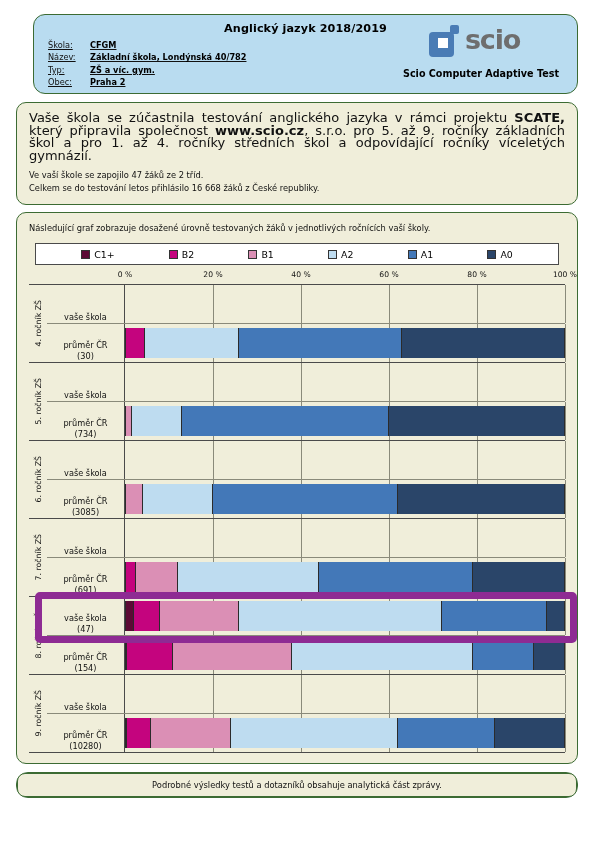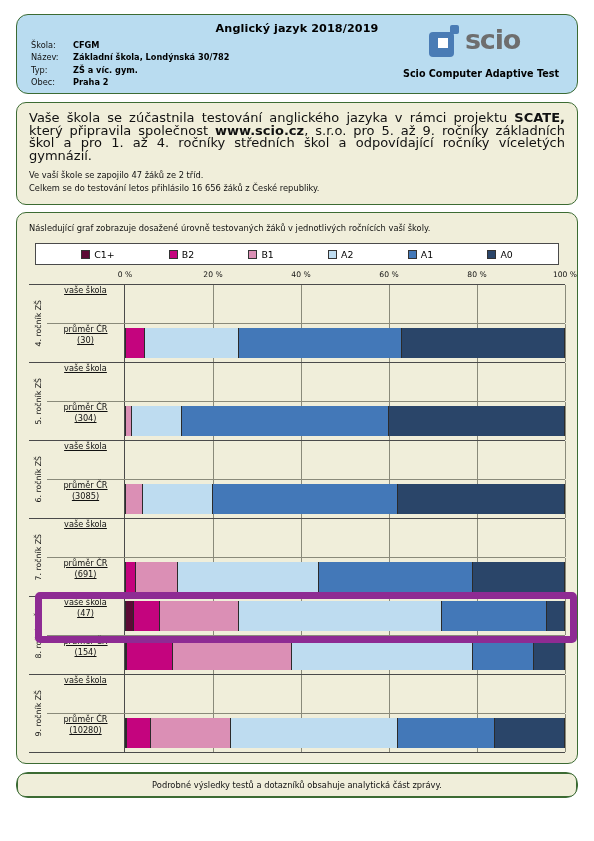--- a/index.html
+++ b/index.html
@@ -13,37 +13,37 @@
     position:relative;
     width:594px;height:841px;
     box-sizing:border-box;
     padding:8px 8px;
     background:#ffffff;
   }
 
   
   .header{
     position:relative;
-    margin:6px 8px 0 8px;
+    margin:6px 8px 0 25px;
     height:80px;
     background:#b9dcf0;
     border:1.2px solid #3c6b33;
     border-radius:12px;
     box-sizing:border-box;
     padding-left:40px;
   }
   .header-title{
     position:absolute;top:7px;left:0;right:0;
     text-align:center;
     font-size:11.2px;font-weight:bold;color:#000;
     letter-spacing:.1px;
   }
   .meta{
     position:absolute;left:14px;top:24px;
-    font-size:8.2px;color:#111;
+    font-size:8.2px;color:#111;text-decoration:underline;
   }
   .meta-row{display:flex;line-height:12.4px;}
   .meta-key{width:42px;color:#111;}
   .meta-val{font-weight:bold;color:#000;}
   .logo-wrap{
     position:absolute;right:16px;top:8px;
     width:150px;height:62px;
   }
   .logo-mark{
     position:absolute;left:18px;top:2px;
@@ -153,25 +153,24 @@
   .rows{flex:1;display:flex;flex-direction:column;}
   .row{
     position:relative;
     display:flex;
     height:38px;
   }
   .row.top{border-bottom:1px solid #8a8a7a;}
   .row-name{
     width:78px;flex:0 0 78px;
     border-right:1px solid #4a4a4a;
-    display:flex;flex-direction:column;align-items:center;justify-content:flex-start;
+    display:flex;flex-direction:column;align-items:center;justify-content:flex-end;
     font-size:8.2px;color:#111;line-height:11px;
     background:#f0eeda;
     box-sizing:border-box;
-    text-decoration:underline;
   }
   .row-plot{
     position:relative;flex:1;
     background:#f0eeda;
     box-sizing:border-box;
   }
   .vline{
     position:absolute;top:0;bottom:0;width:1px;background:#8a8a7a;
   }
   .bar{
@@ -216,21 +215,21 @@
   <div class="header">
     <div class="header-title">Anglický jazyk 2018/2019</div>
 
     <div class="meta">
       <div class="meta-row">
         <div class="meta-key">Škola:</div>
         <div class="meta-val">CFGM</div>
       </div>
       <div class="meta-row">
         <div class="meta-key">Název:</div>
-        <div class="meta-val">Základní škola, Londýnská 30/782</div>
+        <div class="meta-val">Základní škola, Londýnská 40/782</div>
       </div>
       <div class="meta-row">
         <div class="meta-key">Typ:</div>
         <div class="meta-val">ZŠ a víc. gym.</div>
       </div>
       <div class="meta-row">
         <div class="meta-key">Obec:</div>
         <div class="meta-val">Praha 2</div>
       </div>
     </div>
@@ -245,21 +244,21 @@
       <div class="logo-sub">Scio Computer Adaptive Test</div>
     </div>
   </div>
 
   <div class="panel">
     <div class="ptext">
       <span>Vaše škola se zúčastnila testování anglického jazyka v rámci projektu </span><b>SCATE,</b><span> který připravila společnost </span><b>www.scio.cz</b><span>, s.r.o. pro 5. až 9. ročníky základních škol a pro 1. až 4. ročníky středních škol a odpovídající ročníky víceletých gymnázií.</span>
     </div>
     <div class="pgap"></div>
     <div class="pline">Ve vaší škole se zapojilo 47 žáků ze 2 tříd.</div>
-    <div class="pline">Celkem se do testování letos přihlásilo 16 656 žáků z České republiky.</div>
+    <div class="pline">Celkem se do testování letos přihlásilo 16 668 žáků z České republiky.</div>
   </div>
 
   <div class="chart-panel">
     <div class="intro">Následující graf zobrazuje dosažené úrovně testovaných žáků v jednotlivých ročnících vaší školy.</div>
 
     <div class="legend" id="legend">
         <div class="legend-item">
           <div class="legend-swatch" style="background: rgb(92, 10, 53);"></div>
           <div class="legend-label">C1+</div>
         </div>
@@ -346,21 +345,21 @@
                 <div class="vline" style="left: 20%;"></div>
                 <div class="vline" style="left: 40%;"></div>
                 <div class="vline" style="left: 60%;"></div>
                 <div class="vline" style="left: 80%;"></div>
                 <div class="vline" style="left: 100%;"></div>
               </div>
             </div>
             <div class="row">
               <div class="row-name">
                 <div>průměr ČR</div>
-                <div>(304)</div>
+                <div>(734)</div>
               </div>
               <div class="row-plot">
                 <div class="vline" style="left: 20%;"></div>
                 <div class="vline" style="left: 40%;"></div>
                 <div class="vline" style="left: 60%;"></div>
                 <div class="vline" style="left: 80%;"></div>
                 <div class="vline" style="left: 100%;"></div>
                 <div class="bar">
                   <div class="seg" title="B1: 1.5 %" style="width: 1.5%; background: rgb(219, 143, 181);"></div>
                   <div class="seg" title="A2: 11.5 %" style="width: 11.5%; background: rgb(190, 220, 240);"></div>

